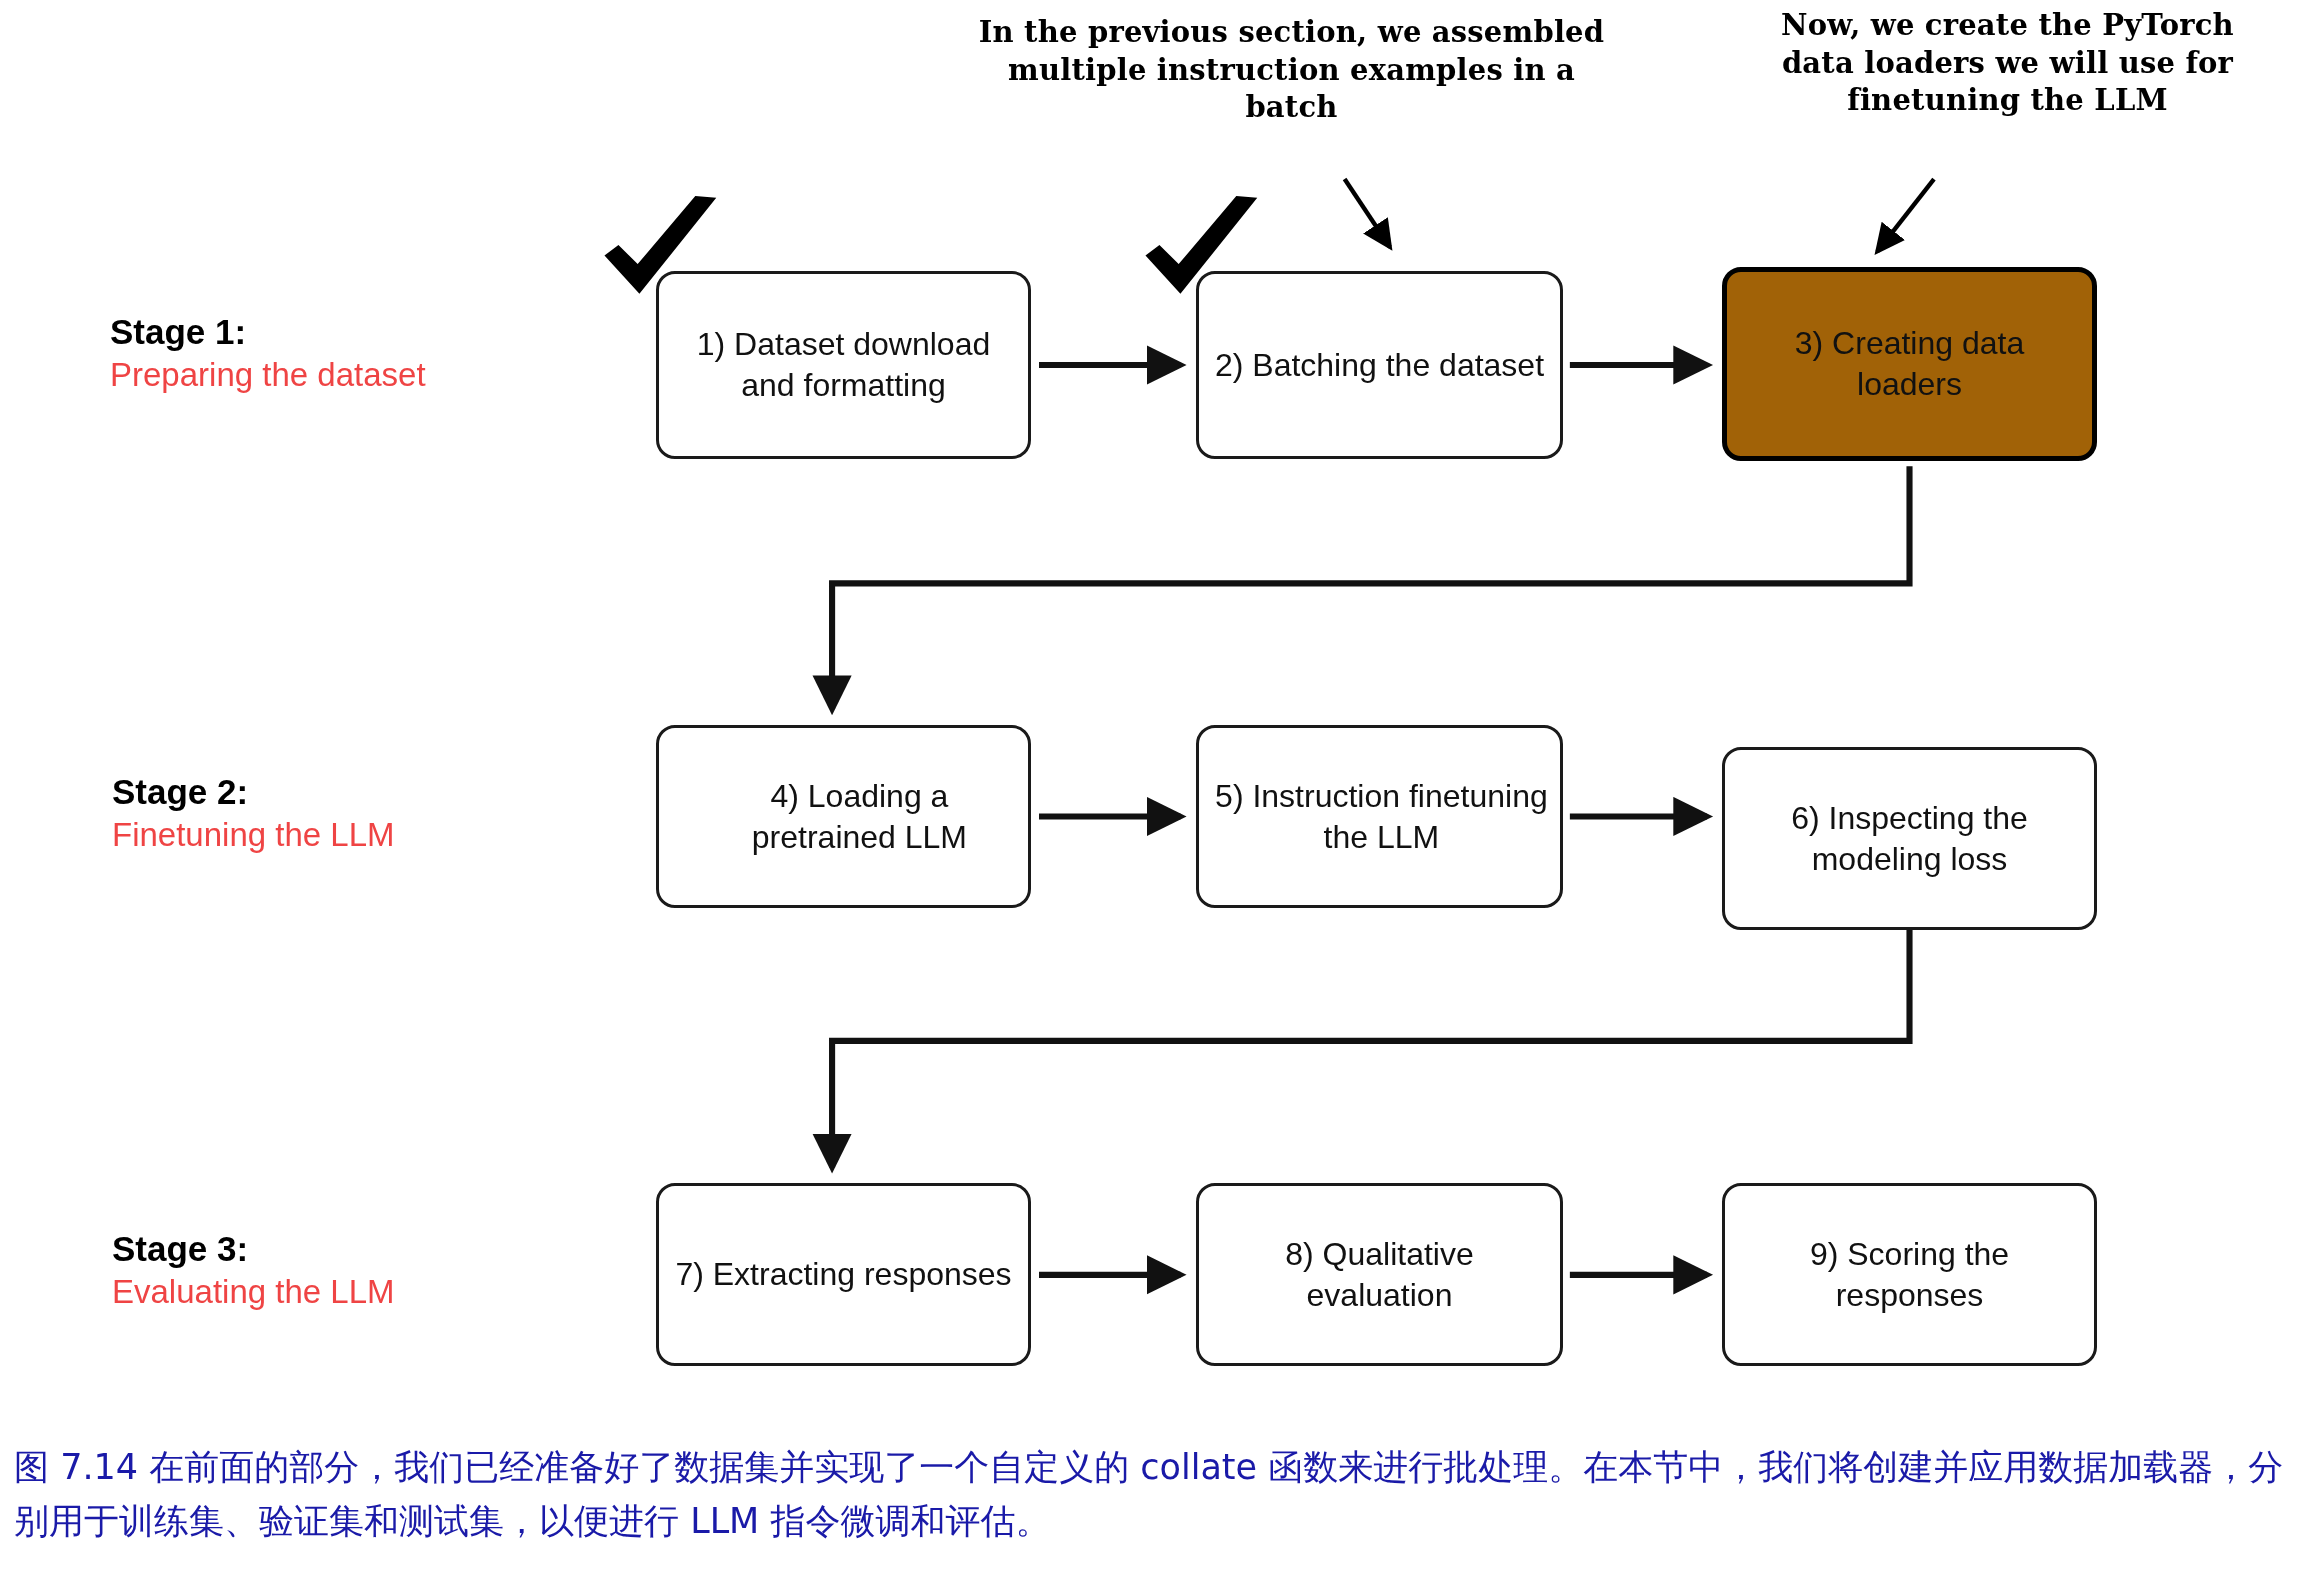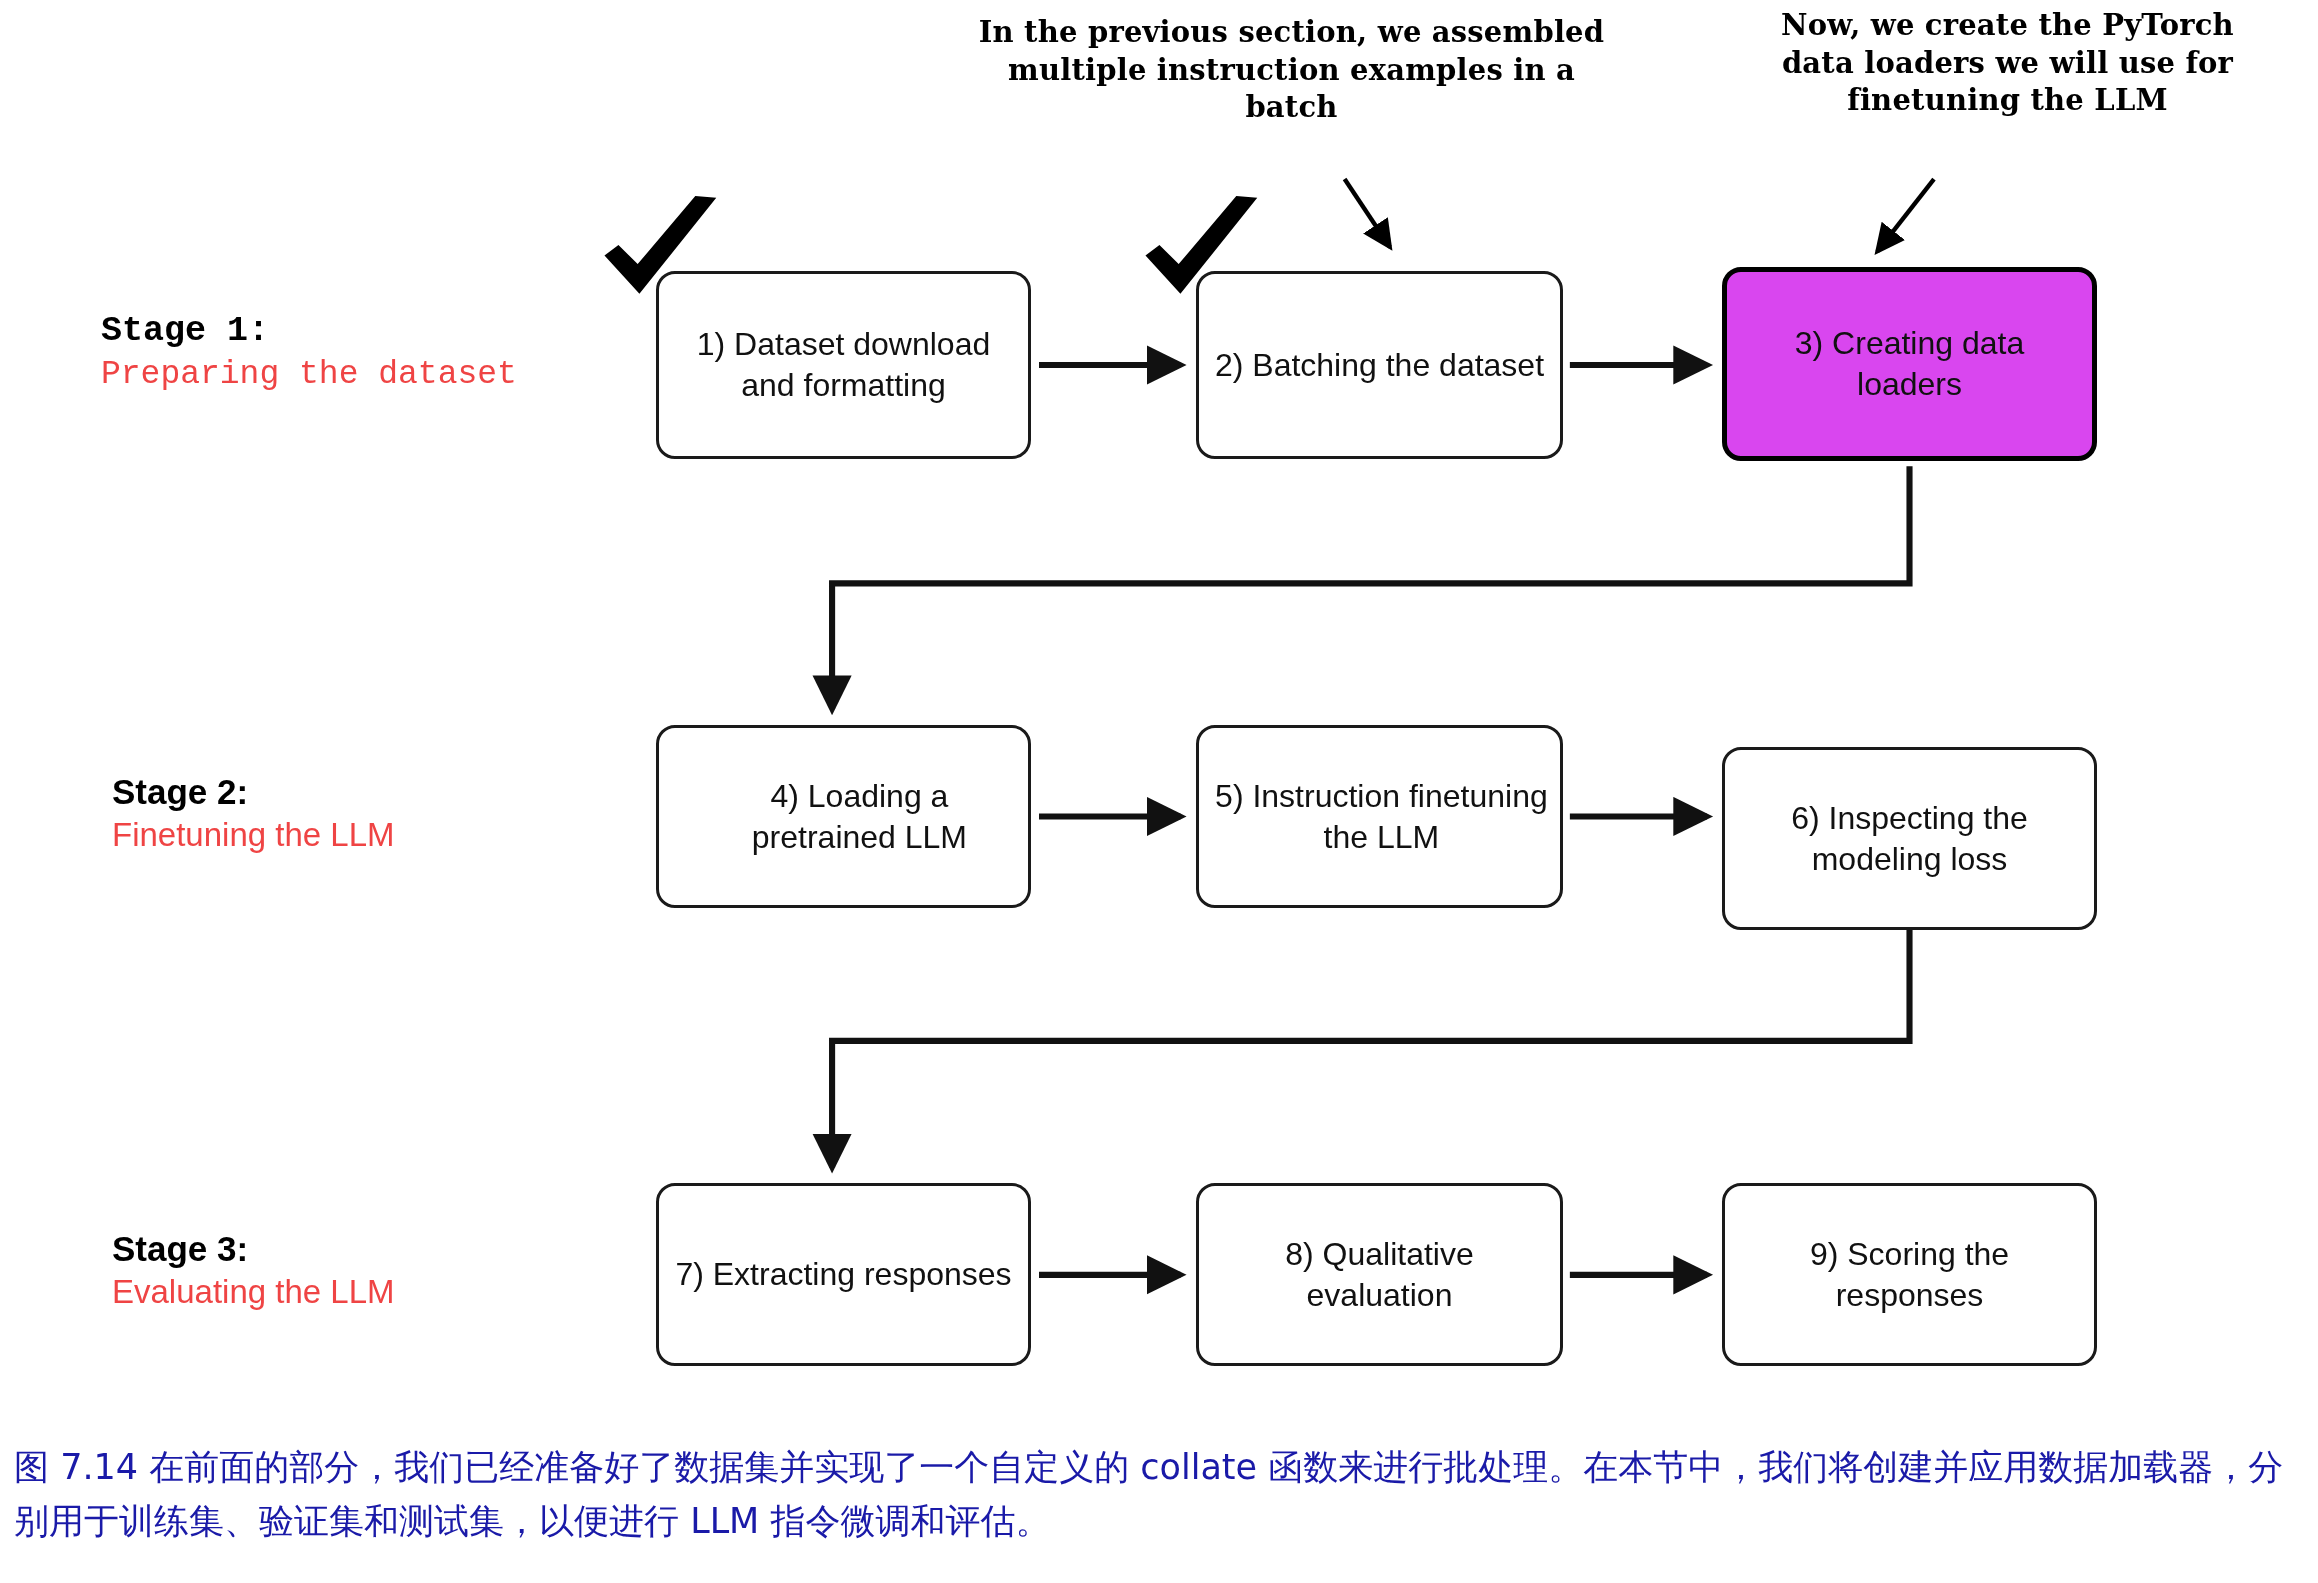--- a/index.html
+++ b/index.html
@@ -47,42 +47,42 @@
     color: #000000;
     line-height: 1.25;
   }
   .stage-label .stage-sub {
     display: block;
     font-size: 33px;
     font-weight: 400;
     color: #ef4444;
     line-height: 1.25;
   }
-  #stage1-label { left: 101px; top: 310px; font-family: Liberation Mono, monospace; }
+  #stage1-label { left: 110px; top: 310px; }
   #stage2-label { left: 112px; top: 770px; }
   #stage3-label { left: 112px; top: 1227px; }
 
   
   .box {
     position: absolute;
     box-sizing: border-box;
     border: 3.5px solid #1a1a1a;
     border-radius: 19px;
     background: #ffffff;
     display: flex;
     align-items: center;
     justify-content: center;
     text-align: center;
     font-size: 32px;
     line-height: 1.28;
     color: #111111;
     padding: 5.2px 12.2px;
   }
   .box.highlight {
-    background: #d946ef;
+    background: #a16207;
     border-width: 5.2px;
     border-color: #000000;
   }
   .box-text { display: block; }
 
   
   #box-1 { left: 656px; top: 271px;  width: 375px; height: 188px; }
   #box-2 { left: 1196px; top: 271px; width: 367px; height: 188px; }
   #box-3 { left: 1722px; top: 267px; width: 375px; height: 194px; }
   

